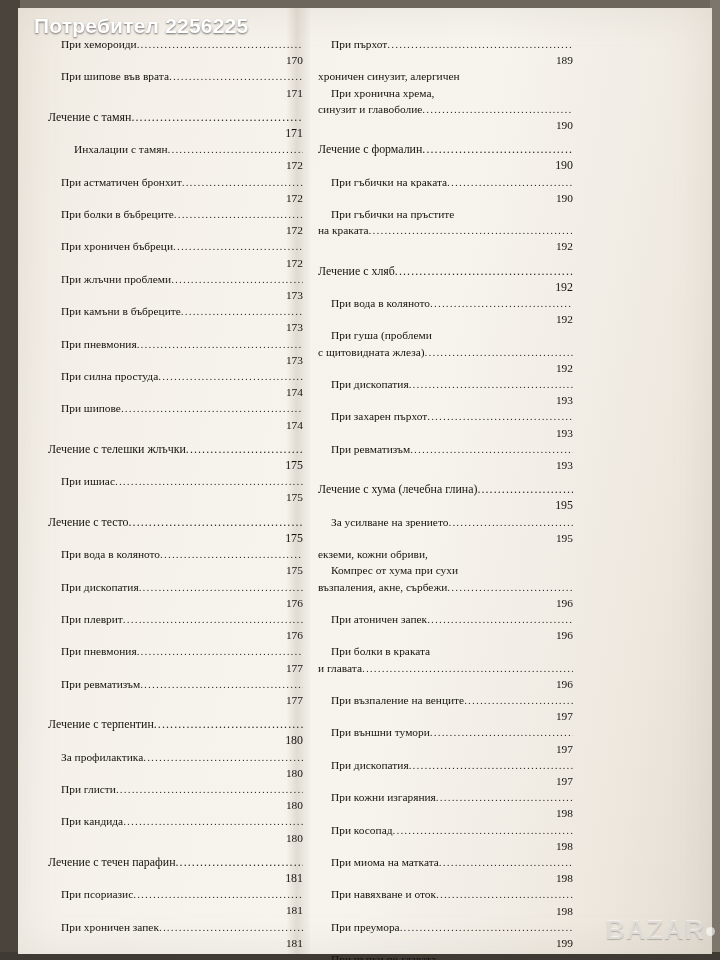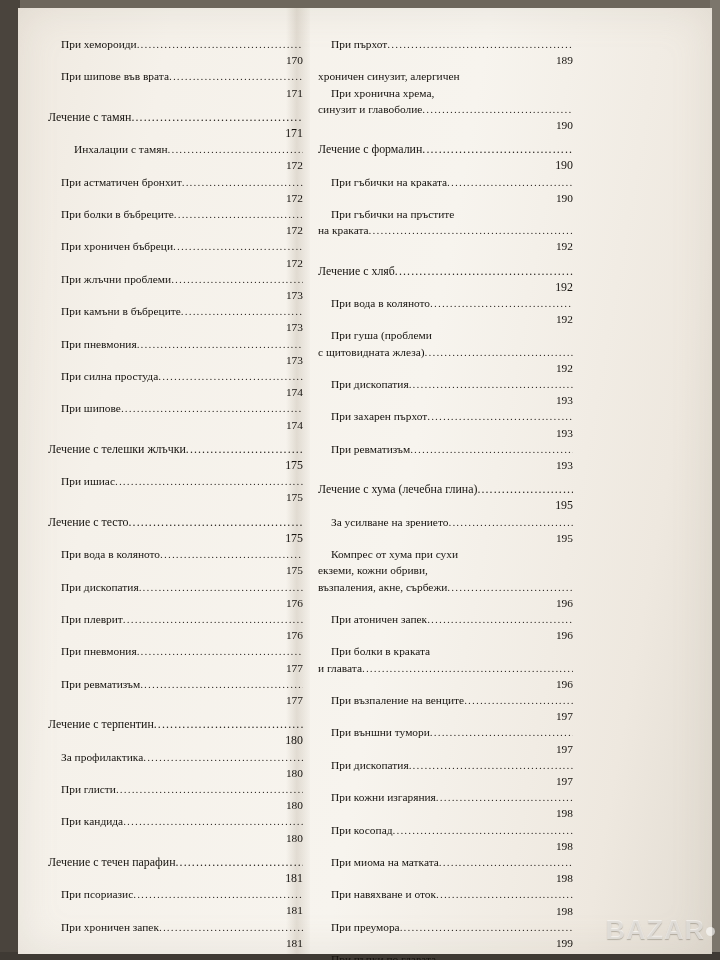--- a/index.html
+++ b/index.html
@@ -148,20 +148,21 @@
 
 <div id="page">
   <div class="bg-top"></div>
   <div class="bg-left"></div>
   <div class="bg-right"></div>
   <div class="bg-bottom"></div>
 
   <div class="page-paper"></div>
   <div class="page-gutter"></div>
 
+  <div class="username">Потребител 2256225</div>
 
   <div class="columns">
     <div class="col col-left" id="col-left">
         <div class="entry lvl1"><span class="txt">При хемороиди</span><span class="dots"> ............................................................</span><span class="pg">170</span></div>
         <div class="entry lvl1"><span class="txt">При шипове във врата</span><span class="dots"> ............................................................</span><span class="pg">171</span></div>
         <div class="gap"></div>
         <div class="entry lvl0"><span class="txt">Лечение с тамян</span><span class="dots"> ............................................................</span><span class="pg">171</span></div>
         <div class="entry lvl2"><span class="txt">Инхалации с тамян</span><span class="dots"> ............................................................</span><span class="pg">172</span></div>
         <div class="entry lvl1"><span class="txt">При астматичен бронхит</span><span class="dots"> ............................................................</span><span class="pg">172</span></div>
         <div class="entry lvl1"><span class="txt">При болки в бъбреците</span><span class="dots"> ............................................................</span><span class="pg">172</span></div>
@@ -207,22 +208,22 @@
         <div class="entry lvl0"><span class="txt">Лечение с хляб</span><span class="dots"> ............................................................</span><span class="pg">192</span></div>
         <div class="entry lvl1"><span class="txt">При вода в коляното</span><span class="dots"> ............................................................</span><span class="pg">192</span></div>
         <div class="entry lvl1"><span class="txt">При гуша (проблеми</span></div>
         <div class="entry lvl1 cont"><span class="txt">с щитовидната жлеза)</span><span class="dots"> ............................................................</span><span class="pg">192</span></div>
         <div class="entry lvl1"><span class="txt">При дископатия</span><span class="dots"> ............................................................</span><span class="pg">193</span></div>
         <div class="entry lvl1"><span class="txt">При захарен пърхот</span><span class="dots"> ............................................................</span><span class="pg">193</span></div>
         <div class="entry lvl1"><span class="txt">При ревматизъм</span><span class="dots"> ............................................................</span><span class="pg">193</span></div>
         <div class="gap"></div>
         <div class="entry lvl0"><span class="txt">Лечение с хума (лечебна глина)</span><span class="dots"> ............................................................</span><span class="pg">195</span></div>
         <div class="entry lvl1"><span class="txt">За усилване на зрението</span><span class="dots"> ............................................................</span><span class="pg">195</span></div>
+        <div class="entry lvl1 cont"><span class="txt">екземи, кожни обриви,</span></div>
         <div class="entry lvl1"><span class="txt">Компрес от хума при сухи</span></div>
-        <div class="entry lvl1 cont"><span class="txt">екземи, кожни обриви,</span></div>
         <div class="entry lvl1 cont"><span class="txt">възпаления, акне, сърбежи</span><span class="dots"> ............................................................</span><span class="pg">196</span></div>
         <div class="entry lvl1"><span class="txt">При атоничен запек</span><span class="dots"> ............................................................</span><span class="pg">196</span></div>
         <div class="entry lvl1"><span class="txt">При болки в краката</span></div>
         <div class="entry lvl1 cont"><span class="txt">и главата</span><span class="dots"> ............................................................</span><span class="pg">196</span></div>
         <div class="entry lvl1"><span class="txt">При възпаление на венците</span><span class="dots"> ............................................................</span><span class="pg">197</span></div>
         <div class="entry lvl1"><span class="txt">При външни тумори</span><span class="dots"> ............................................................</span><span class="pg">197</span></div>
         <div class="entry lvl1"><span class="txt">При дископатия</span><span class="dots"> ............................................................</span><span class="pg">197</span></div>
         <div class="entry lvl1"><span class="txt">При кожни изгаряния</span><span class="dots"> ............................................................</span><span class="pg">198</span></div>
         <div class="entry lvl1"><span class="txt">При косопад</span><span class="dots"> ............................................................</span><span class="pg">198</span></div>
         <div class="entry lvl1"><span class="txt">При миома на матката</span><span class="dots"> ............................................................</span><span class="pg">198</span></div>

